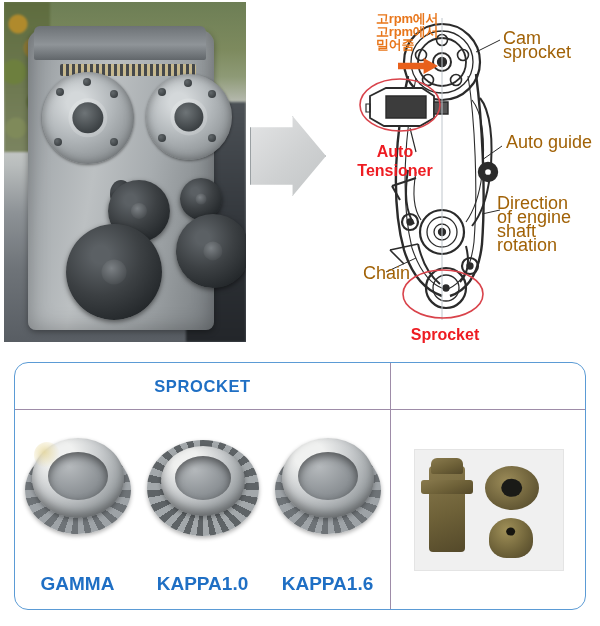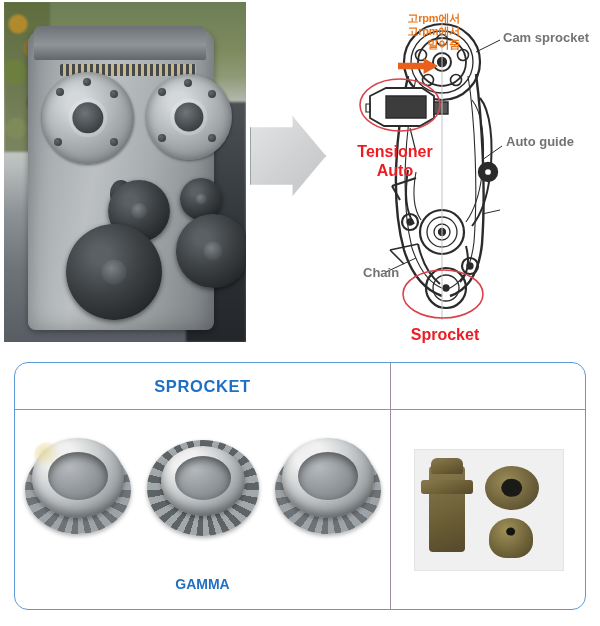--- a/index.html
+++ b/index.html
@@ -98,29 +98,29 @@
     filter:drop-shadow(3px 3px 2px rgba(0,0,0,.35));
     border:1px solid #9aa0a3;
   }
 
   
   .diagram{position:absolute;left:330px;top:0;width:270px;height:348px;background:#fff;}
   .diagram svg{position:absolute;left:0;top:0;}
 
   .kr-text{
     position:absolute;left:376px;top:12px;width:84px;
-    color:#E8761B;font-weight:bold;font-size:11px;line-height:13px;
-    text-align:right;letter-spacing:-.2px;
+    color:#E8761B;font-weight:bold;font-size:13px;line-height:13px;
+    text-align:left;letter-spacing:-.2px;
   }
   .orange-arrow{
     position:absolute;left:398px;top:58px;width:40px;height:16px;
     background:#E8601C;
     clip-path:polygon(0 30%,64% 30%,64% 0,100% 50%,64% 100%,64% 70%,0 70%);
   }
-  .lbl{position:absolute;color:#737373;font-size:13px;line-height:14px;font-weight:bold;}
+  .lbl{position:absolute;color:#a16207;font-size:18px;line-height:14px;}
   .lbl-cam{left:503px;top:31px;}
   .lbl-guide{left:506px;top:135px;}
   .lbl-dir{left:497px;top:196px;width:84px;}
   .lbl-crank{left:363px;top:266px;}
   .red-lbl{position:absolute;color:#EE1C22;font-weight:bold;font-size:16px;line-height:19px;text-align:center;}
   .red-auto{left:345px;top:142px;width:100px;}
   .red-sprocket{left:390px;top:325px;width:110px;}
 
   
   .table{
@@ -132,21 +132,21 @@
   .t-header{
     position:absolute;left:0;top:0;width:375px;height:46px;
     display:flex;align-items:center;justify-content:center;
     color:#1F6FC4;font-weight:bold;font-size:16.5px;letter-spacing:.6px;
   }
   .t-body{position:absolute;left:0;top:47px;width:375px;height:200px;}
   .cells{display:flex;height:152px;}
   .cell{flex:1;display:flex;align-items:center;justify-content:center;}
   .labels{display:flex;height:44px;}
   .lab{flex:1;display:flex;align-items:center;justify-content:center;
-    color:#1F6FC4;font-weight:bold;font-size:14px;}
+    color:#1F6FC4;font-weight:bold;font-size:19px;}
   .sprk{width:108px;height:108px;position:relative;}
   .sprk .teeth{
     position:absolute;left:1px;top:14px;width:106px;height:88px;border-radius:50%;
     background:repeating-conic-gradient(from 0deg,#6e7377 0deg 9deg,#9ea3a7 9deg 18deg);
     box-shadow:0 2px 4px rgba(0,0,0,.3);
   }
   .sprk .hub{
     position:absolute;left:8px;top:6px;width:92px;height:80px;border-radius:50%;
     background:
       radial-gradient(ellipse at 30% 22%,#f0f1f0 0 16%,#c9ccce 44%,#9fa4a7 70%,#7f8488 100%);
@@ -295,25 +295,26 @@
 
   <div class="kr-text">
     <div>고rpm에서</div>
     <div>고rpm에서</div>
     <div>밀어줌</div>
   </div>
   <div class="orange-arrow"></div>
 
   <div class="lbl lbl-cam">Cam sprocket</div>
   <div class="lbl lbl-guide">Auto guide</div>
+  <div class="lbl lbl-dir">Direction of engine shaft rotation</div>
   <div class="lbl lbl-crank">Chain</div>
 
   <div class="red-lbl red-auto">
+    <div>Auto</div>
     <div>Tensioner</div>
-    <div>Auto</div>
   </div>
   <div class="red-lbl red-sprocket">Sprocket</div>
 
   <div class="table">
     <div class="t-hline"></div>
     <div class="t-vline"></div>
 
     <div class="t-header">SPROCKET</div>
 
     <div class="t-body">
@@ -336,20 +337,22 @@
         <div class="cell">
           <div class="sprk">
             <div class="teeth"></div>
             <div class="hub"></div>
             <div class="bore"></div>
           </div>
         </div>
       </div>
       <div class="labels">
         <div class="lab">GAMMA</div>
+        <div class="lab">KAPPA1.0</div>
+        <div class="lab">KAPPA1.6</div>
       </div>
     </div>
 
     <div class="t-right">
       <div class="tens-photo">
         <div class="tb tb-body"></div>
         <div class="tb tb-flange"></div>
         <div class="tb tb-cap"></div>
         <div class="tb tb-ring"></div>
         <div class="tb tb-plug"></div>

